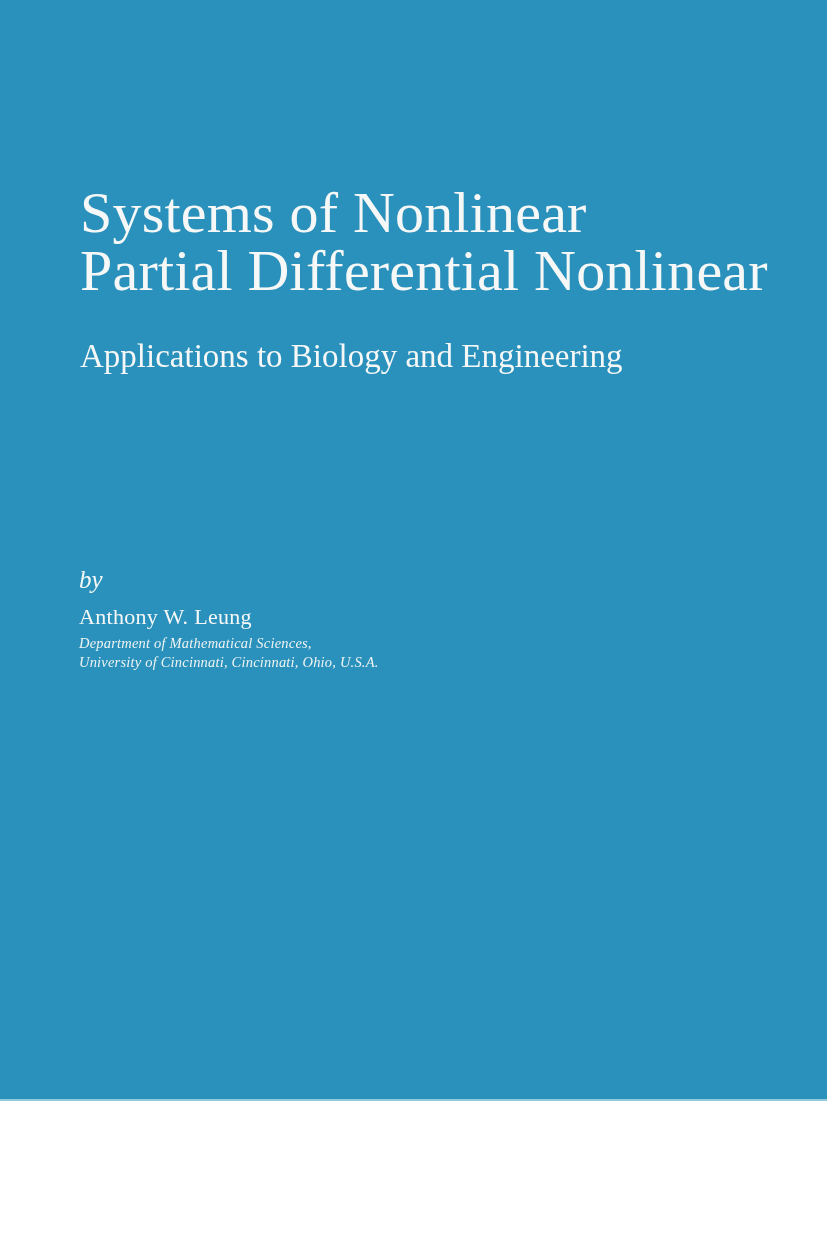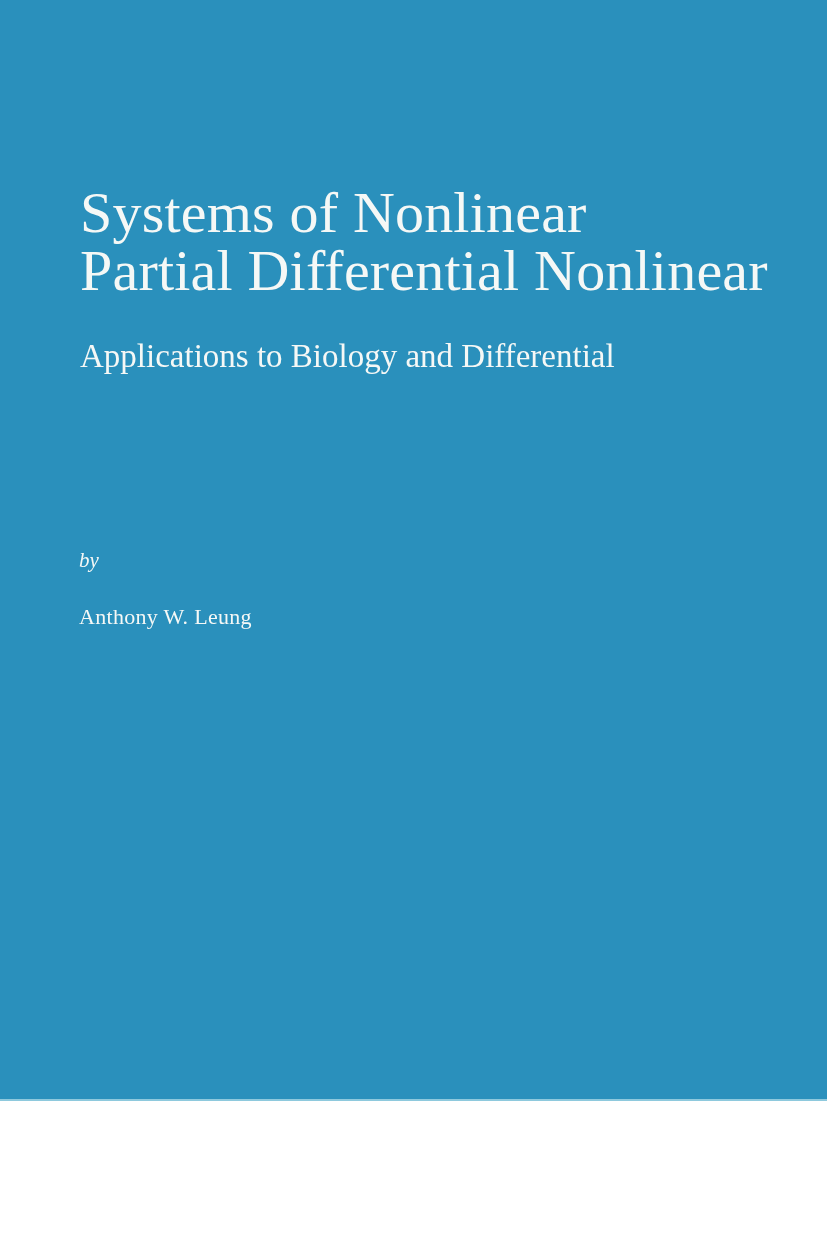--- a/index.html
+++ b/index.html
@@ -44,22 +44,22 @@
     left: 80px;
     top: 337px;
     font-size: 33px;
     line-height: 38px;
     color: #f5f8f6;
     white-space: nowrap;
   }
   .byline {
     position: absolute;
     left: 79px;
-    top: 548px;
-    font-size: 21px;
+    top: 568px;
+    font-size: 25px;
     line-height: 24px;
     font-style: italic;
     color: #f5f8f6;
   }
   .author {
     position: absolute;
     left: 79px;
     top: 604px;
     font-size: 22px;
     line-height: 26px;
@@ -91,23 +91,27 @@
 </head>
 <body>
 
 <div class="page">
 
   <div class="cover">
     <h1 class="title">
       <span class="tl">Systems of Nonlinear</span>
       <span class="tl">Partial Differential Nonlinear</span>
     </h1>
-    <div class="subtitle">Applications to Biology and Differential</div>
+    <div class="subtitle">Applications to Biology and Engineering</div>
     <div class="byline">by</div>
     <div class="author">Anthony W. Leung</div>
+    <div class="affiliation">
+      <div>Department of Mathematical Sciences,</div>
+      <div>University of Cincinnati, Cincinnati, Ohio, U.S.A.</div>
+    </div>
   </div>
 
   <div class="band">
     
     
   </div>
 
 </div>
 
 </body></html>

